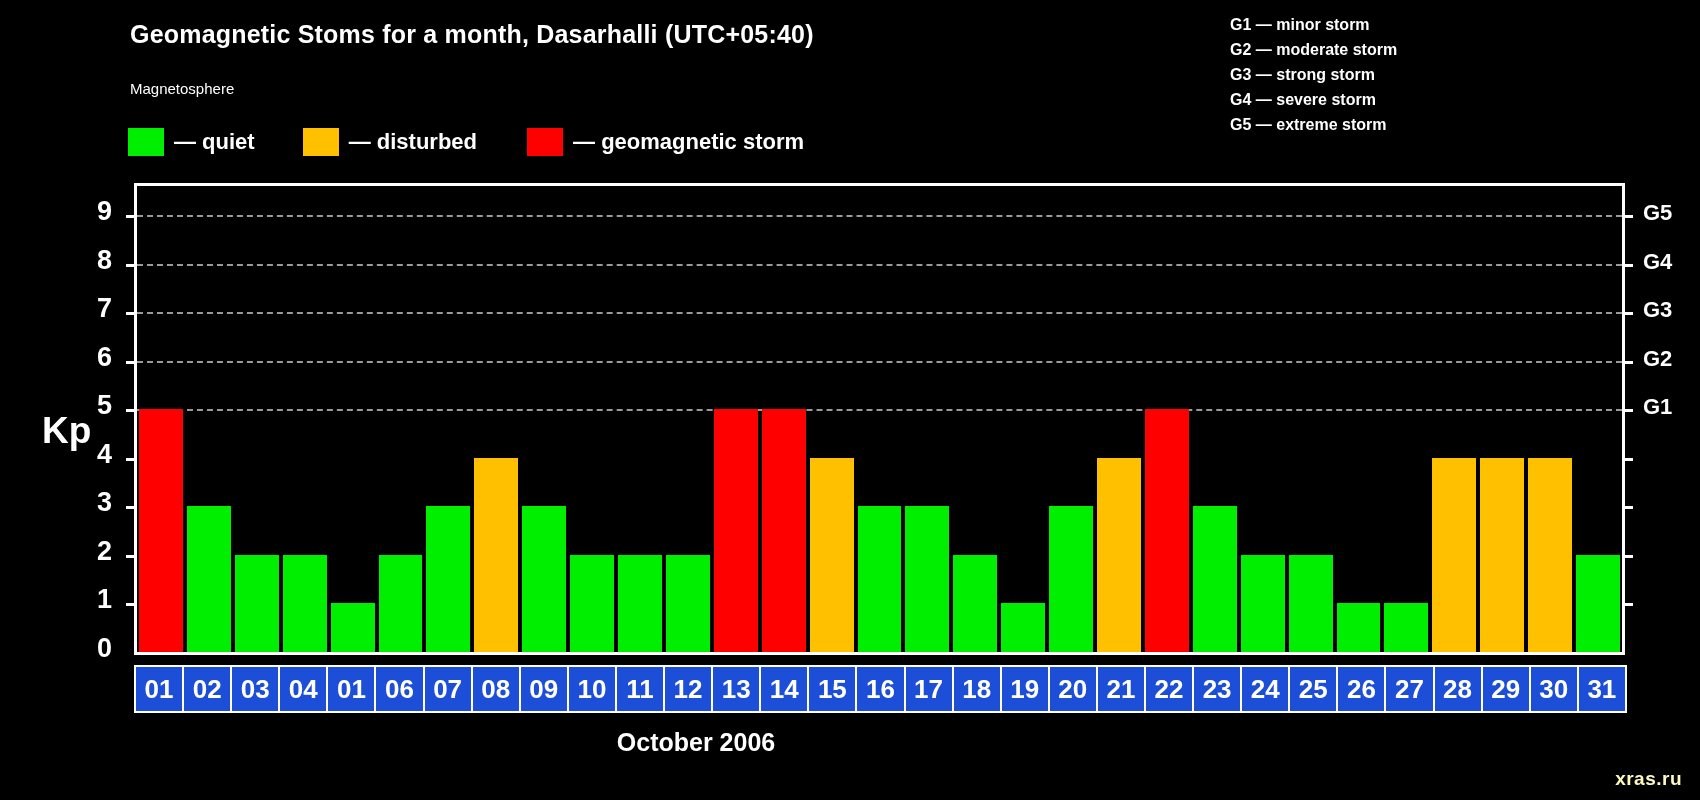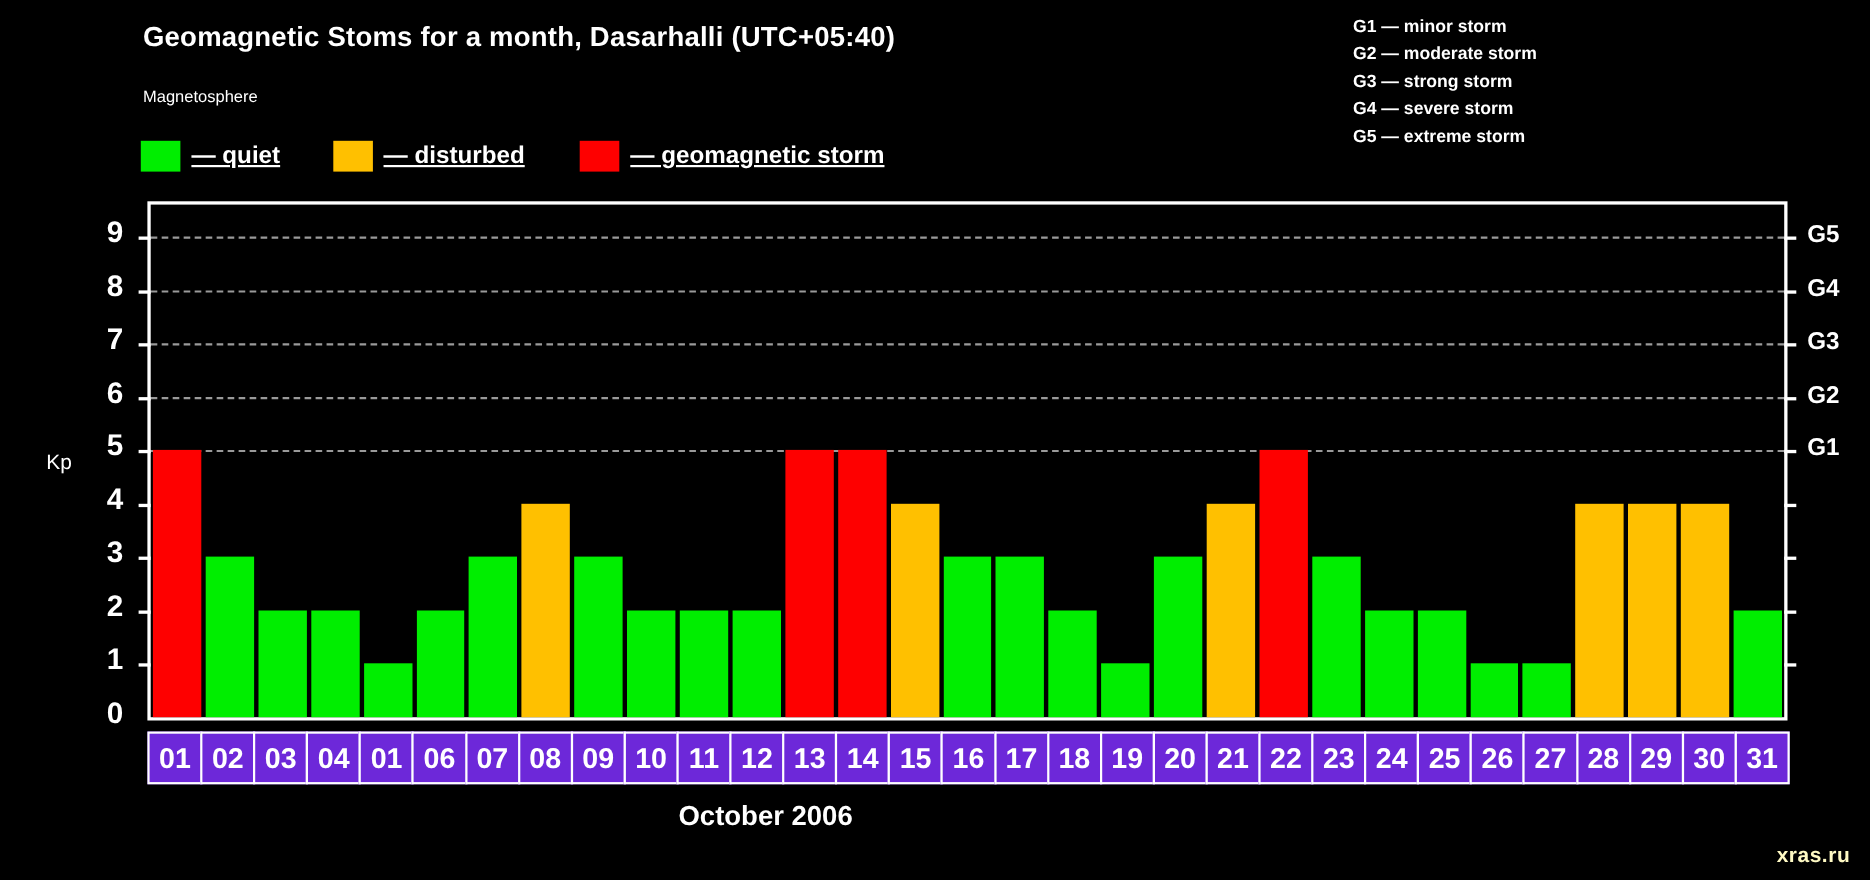--- a/index.html
+++ b/index.html
@@ -12,21 +12,21 @@
     font-size:25px;font-weight:bold;letter-spacing:.2px;white-space:nowrap;
   }
   .mag-title{
     position:absolute;left:130px;top:80px;
     font-size:15px;font-weight:normal;white-space:nowrap;text-align:right;
   }
   .legend{
     position:absolute;left:128px;top:128px;
     display:flex;align-items:center;gap:0;
   }
-  .legend-item{display:flex;text-decoration:underline;}
+  .legend-item{display:flex;align-items:center;}
   .legend-swatch{width:36px;height:28px;display:block;}
   .legend-label{font-size:22px;font-weight:bold;white-space:nowrap;margin-left:10px;}
   .sp1{width:48px;}
   .sp2{width:50px;}
 
   
   .gscale{
     position:absolute;left:1230px;top:12px;
     display:flex;flex-direction:column;
   }
@@ -61,41 +61,41 @@
     font-size:27px;font-weight:bold;text-align:right;
     width:42px;
   }
   .glabel{
     position:absolute;
     font-size:22px;font-weight:bold;text-align:left;
     width:60px;
   }
   .kp-label{
     position:absolute;left:42px;top:410px;
-    font-size:19px;font-weight:normal;
+    font-size:37px;font-weight:bold;
   }
 
   
   .bars{position:absolute;left:0;bottom:0;width:100%;height:100%;}
   .bar{
     position:absolute;bottom:0;
   }
 
   
   .days{
     position:absolute;left:134px;top:665px;width:1491px;height:48px;
     display:flex;
   }
   .day-cell{
     flex:1 1 0;
     border:2px solid #fff;
     margin-right:-2px;
     box-sizing:border-box;
     display:flex;align-items:center;justify-content:center;
-    font-size:26px;font-weight:bold;color:#fff;background:#6d28d9;
+    font-size:26px;font-weight:bold;color:#fff;background:#1d4ed8;
   }
 
   .xtitle{
     position:absolute;left:0;top:728px;width:1392px;
     text-align:center;font-size:25px;font-weight:bold;
   }
   .watermark{
     position:absolute;right:18px;bottom:10px;
     font-size:19px;font-weight:bold;color:#fef9c3;letter-spacing:.5px;
   }

